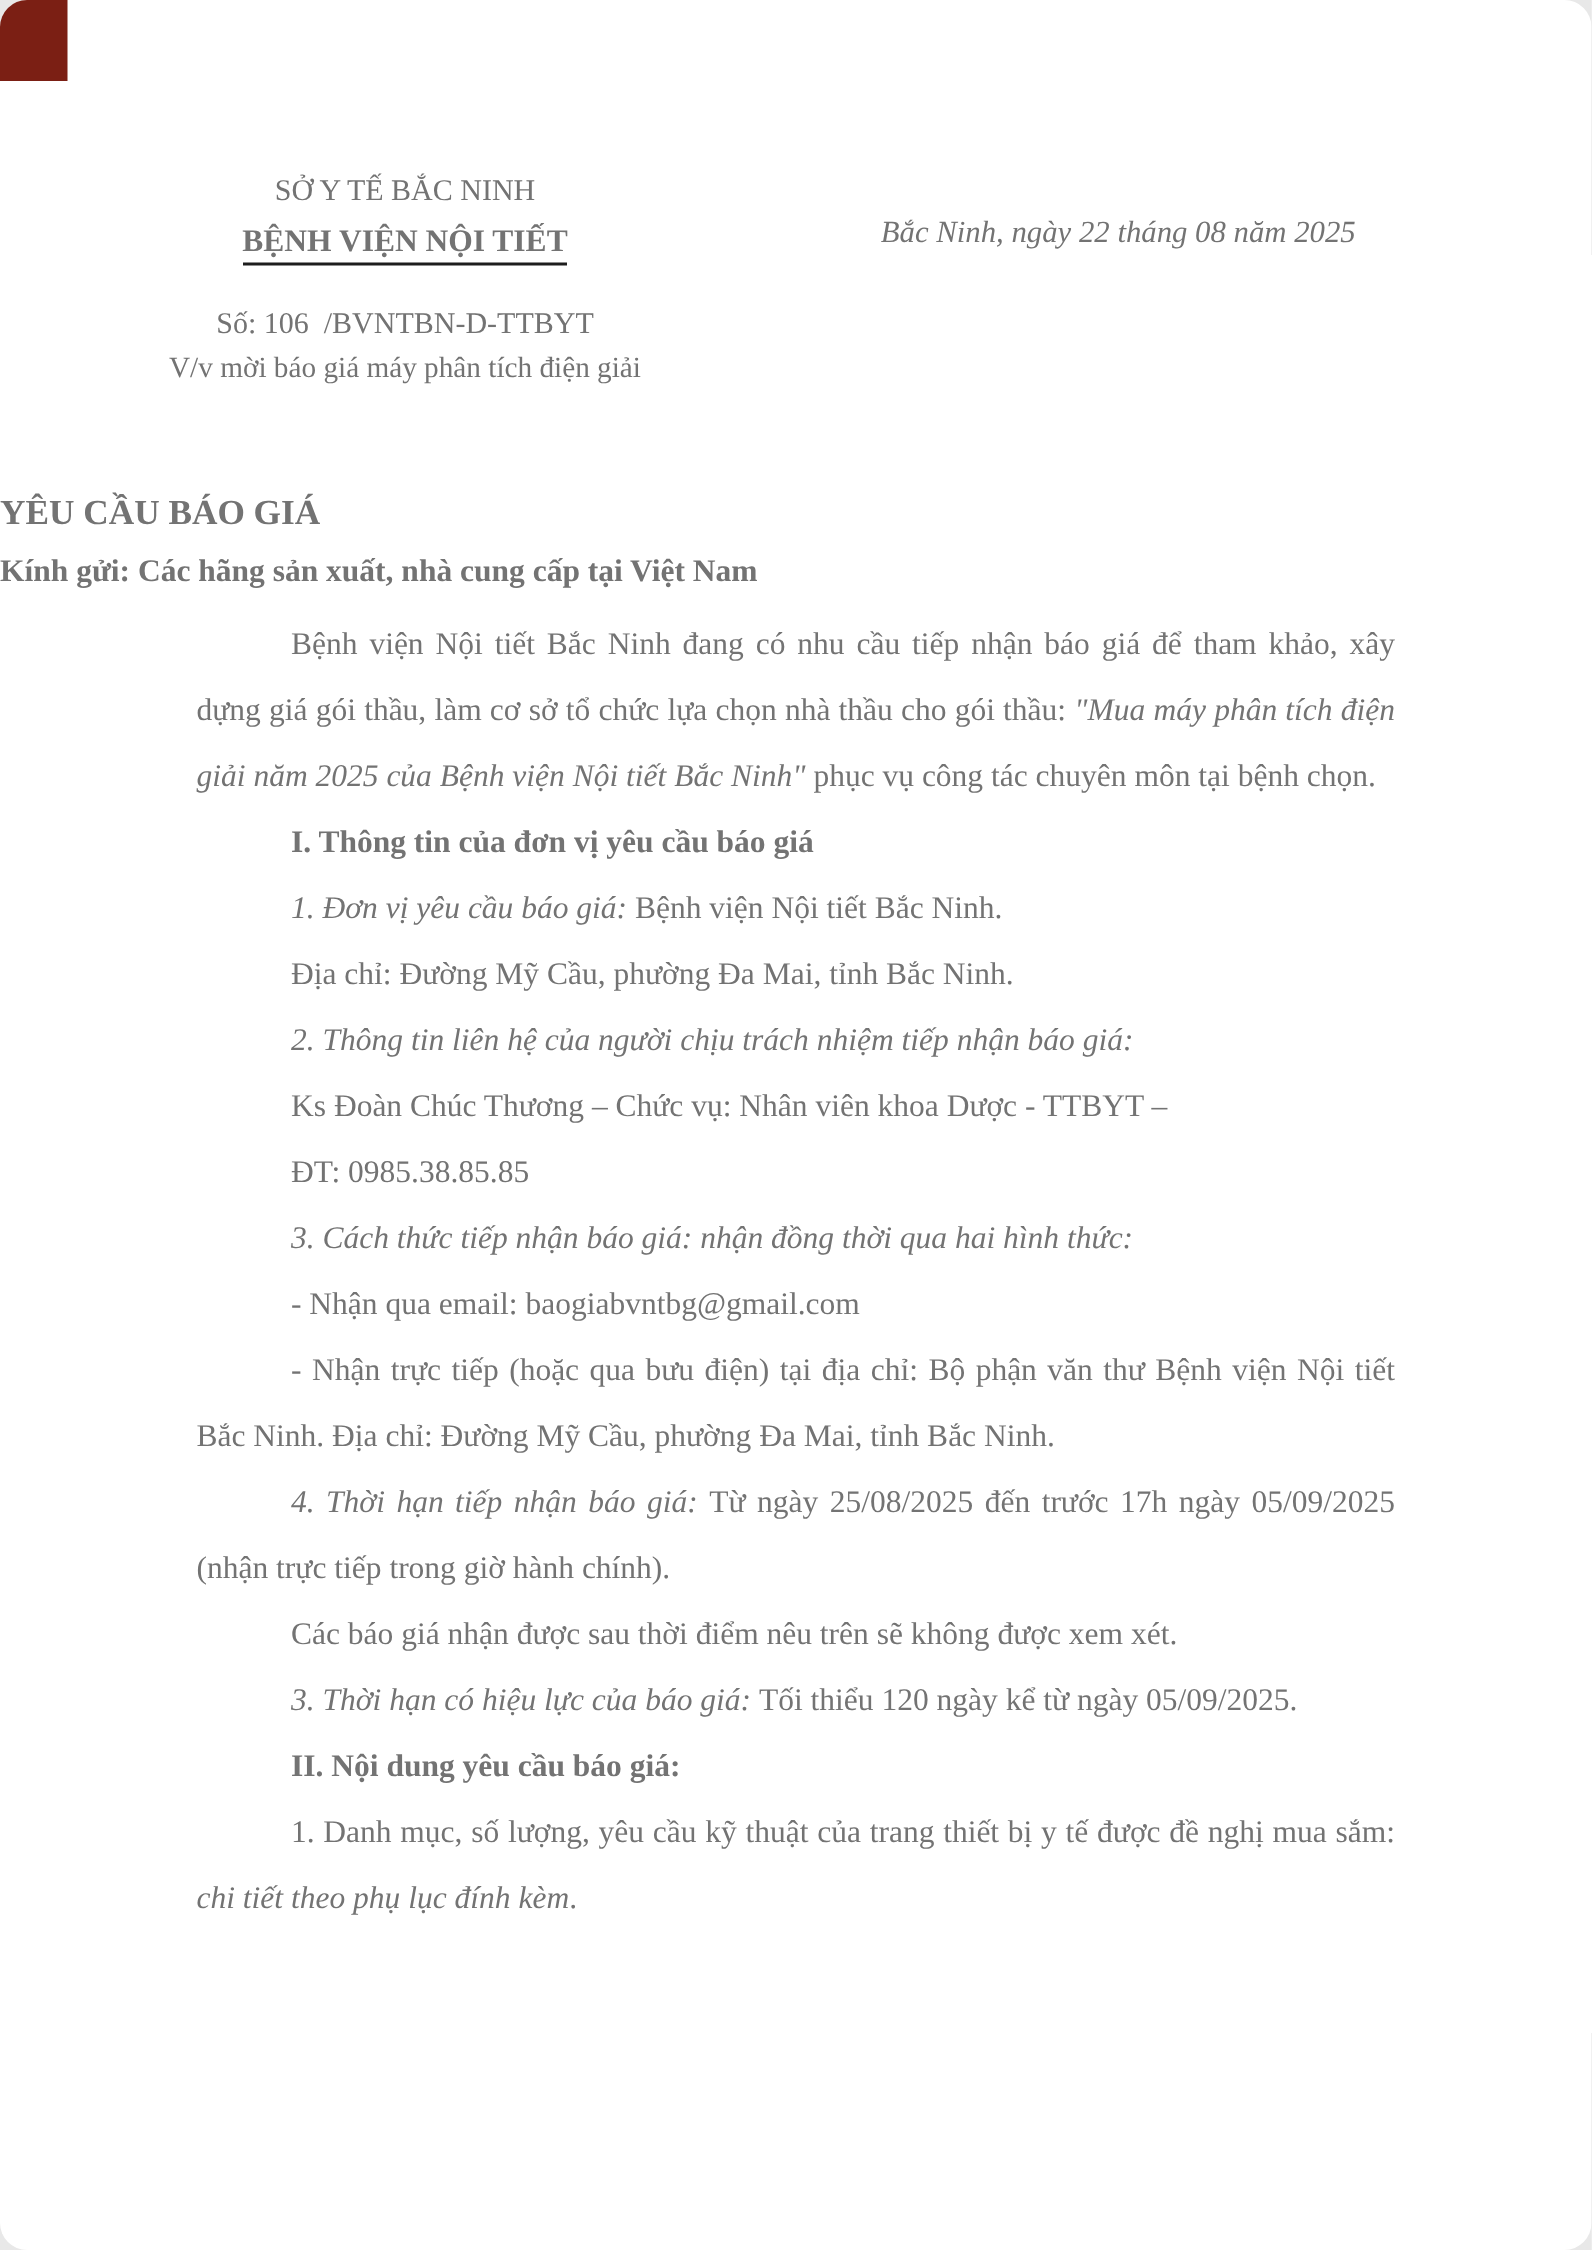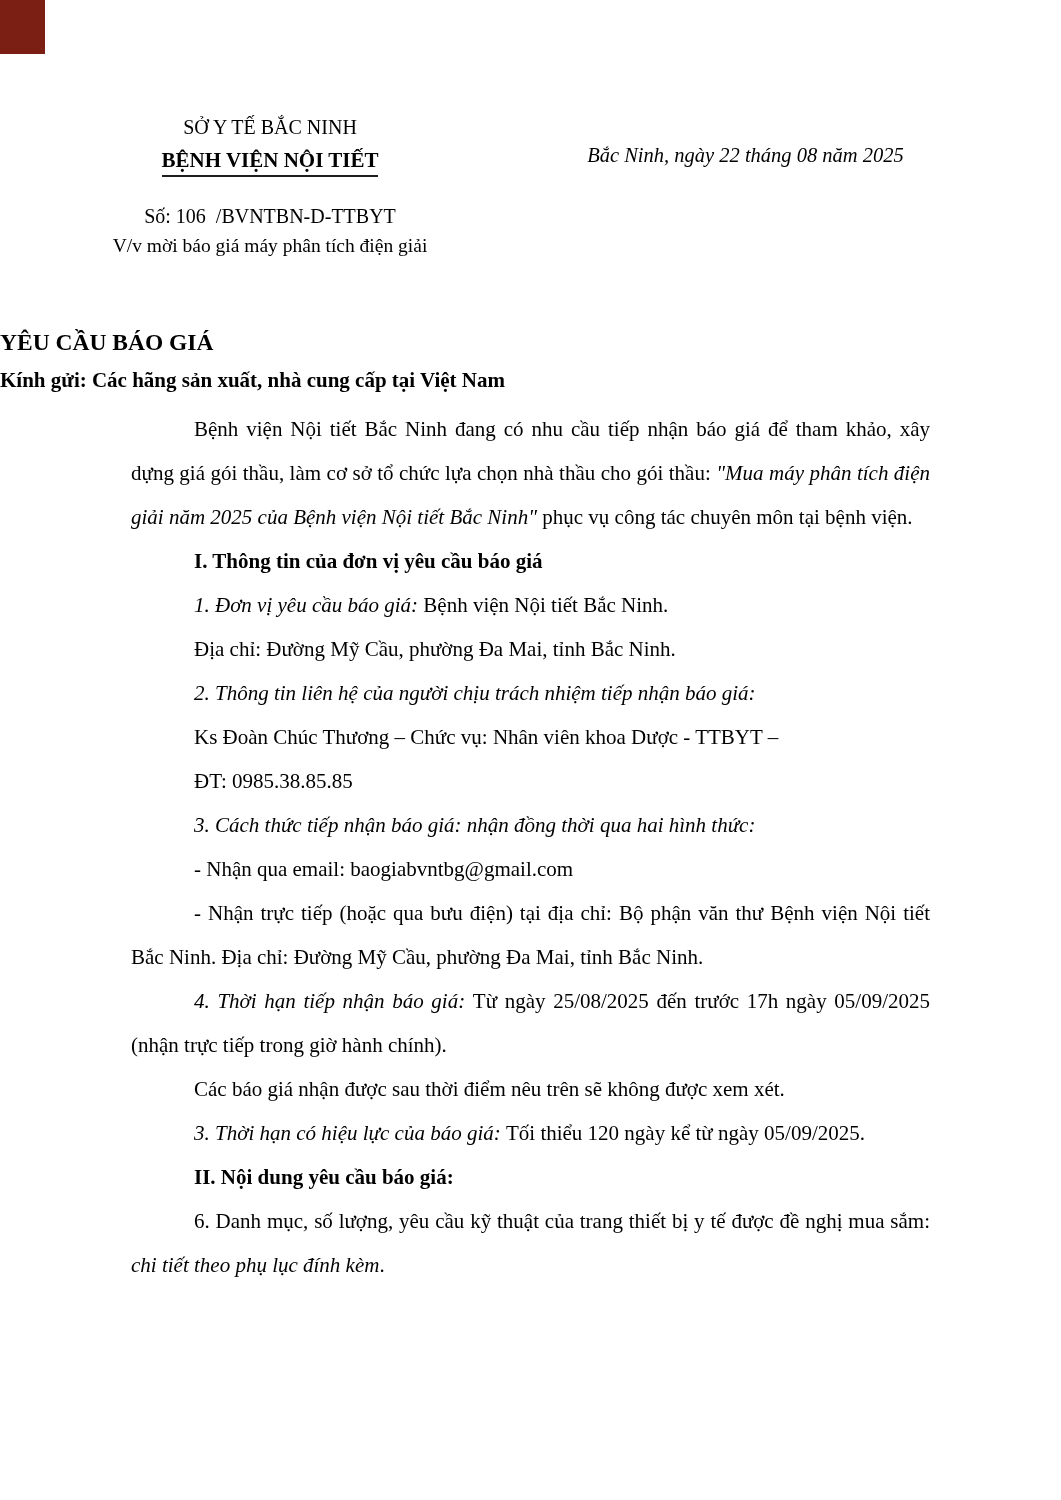--- a/index.html
+++ b/index.html
@@ -48,42 +48,42 @@
     line-height: 44px;
     text-align: justify;
     text-indent: 63px;
   }
   .para.heading { font-weight: bold; text-align: left; }
   .para em { font-style: italic; }
 </style>
 </head>
 <body>
 
-<div class="page" style="color: #000000;">
+<div class="page" style="color: #737373; border-radius: 18px;">
 
   <div class="corner-mark" style="background: rgb(123, 31, 20);"></div>
 
   <div class="hdr">
     <div class="hdr-left">
       <div class="hl-agency">SỞ Y TẾ BẮC NINH</div>
       <div class="hl-unit"><span class="u-black">BỆNH VIỆN NỘI TIẾT</span></div>
       <div class="hl-docno">Số: 106&nbsp; /BVNTBN-D-TTBYT</div>
       <div class="hl-sub">V/v mời báo giá máy phân tích điện giải</div>
     </div>
     <div class="hdr-right">
       <div class="hr-date">Bắc Ninh, ngày 22 tháng 08 năm 2025</div>
     </div>
   </div>
 
   <div class="doc-title">YÊU CẦU BÁO GIÁ</div>
   <div class="doc-recipient">Kính gửi: Các hãng sản xuất, nhà cung cấp tại Việt Nam</div>
 
   <div class="content">
 
-    <p class="para"><span>Bệnh viện Nội tiết Bắc Ninh đang có nhu cầu tiếp nhận báo giá để tham khảo, xây dựng giá gói thầu, làm cơ sở tổ chức lựa chọn nhà thầu cho gói thầu: </span><em>"Mua máy phân tích điện giải năm 2025 của Bệnh viện Nội tiết Bắc Ninh"</em><span> phục vụ công tác chuyên môn tại bệnh viện.</span></p>
+    <p class="para"><span>Bệnh viện Nội tiết Bắc Ninh đang có nhu cầu tiếp nhận báo giá để tham khảo, xây dựng giá gói thầu, làm cơ sở tổ chức lựa chọn nhà thầu cho gói thầu: </span><em>"Mua máy phân tích điện giải năm 2025 của Bệnh viện Nội tiết Bắc Ninh"</em><span> phục vụ công tác chuyên môn tại bệnh chọn.</span></p>
 
     <p class="para heading">I. Thông tin của đơn vị yêu cầu báo giá</p>
 
     <p class="para"><em>1. Đơn vị yêu cầu báo giá: </em><span>Bệnh viện Nội tiết Bắc Ninh.</span></p>
 
     <p class="para">Địa chỉ: Đường Mỹ Cầu, phường Đa Mai, tỉnh Bắc Ninh.</p>
 
     <p class="para"><em>2. Thông tin liên hệ của người chịu trách nhiệm tiếp nhận báo giá:</em></p>
 
     <p class="para">Ks Đoàn Chúc Thương – Chức vụ: Nhân viên khoa Dược - TTBYT –</p>
@@ -97,16 +97,16 @@
     <p class="para">- Nhận trực tiếp (hoặc qua bưu điện) tại địa chỉ: Bộ phận văn thư Bệnh viện Nội tiết Bắc Ninh. Địa chỉ: Đường Mỹ Cầu, phường Đa Mai, tỉnh Bắc Ninh.</p>
 
     <p class="para"><em>4. Thời hạn tiếp nhận báo giá: </em><span>Từ ngày 25/08/2025 đến trước 17h ngày 05/09/2025 (nhận trực tiếp trong giờ hành chính).</span></p>
 
     <p class="para">Các báo giá nhận được sau thời điểm nêu trên sẽ không được xem xét.</p>
 
     <p class="para"><em>3. Thời hạn có hiệu lực của báo giá: </em><span>Tối thiểu 120 ngày kể từ ngày 05/09/2025.</span></p>
 
     <p class="para heading">II. Nội dung yêu cầu báo giá:</p>
 
-    <p class="para"><span>6. Danh mục, số lượng, yêu cầu kỹ thuật của trang thiết bị y tế được đề nghị mua sắm: </span><em>chi tiết theo phụ lục đính kèm</em><span>.</span></p>
+    <p class="para"><span>1. Danh mục, số lượng, yêu cầu kỹ thuật của trang thiết bị y tế được đề nghị mua sắm: </span><em>chi tiết theo phụ lục đính kèm</em><span>.</span></p>
 
   </div>
 </div>
 
 </body></html>

